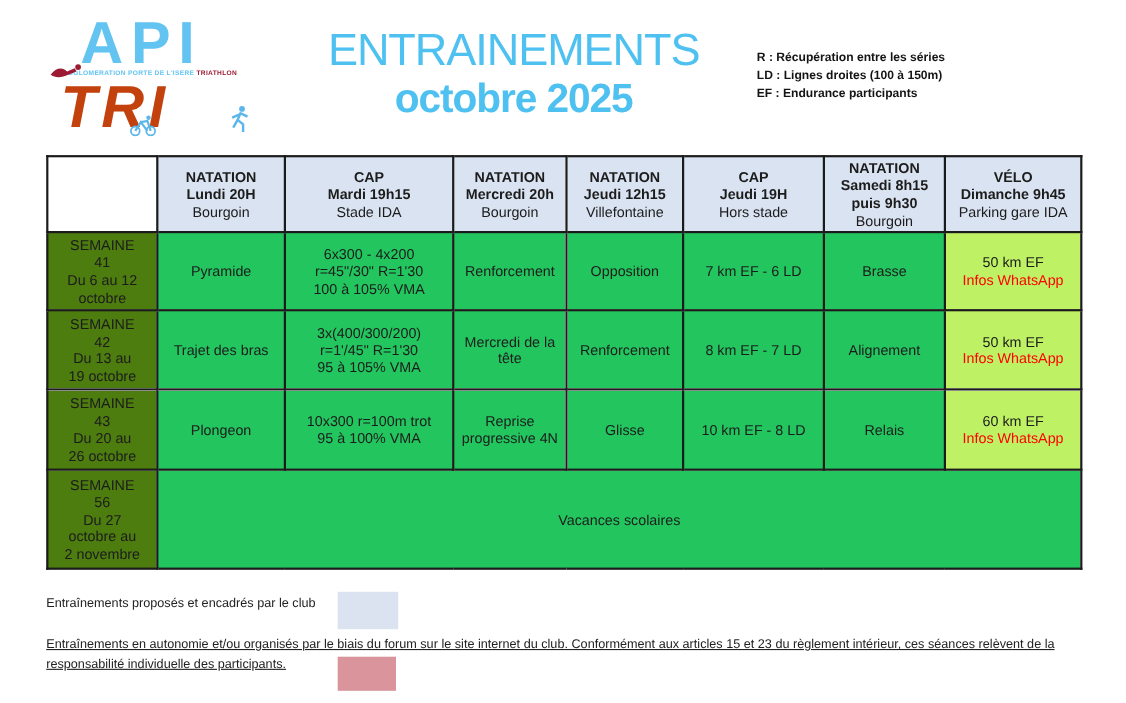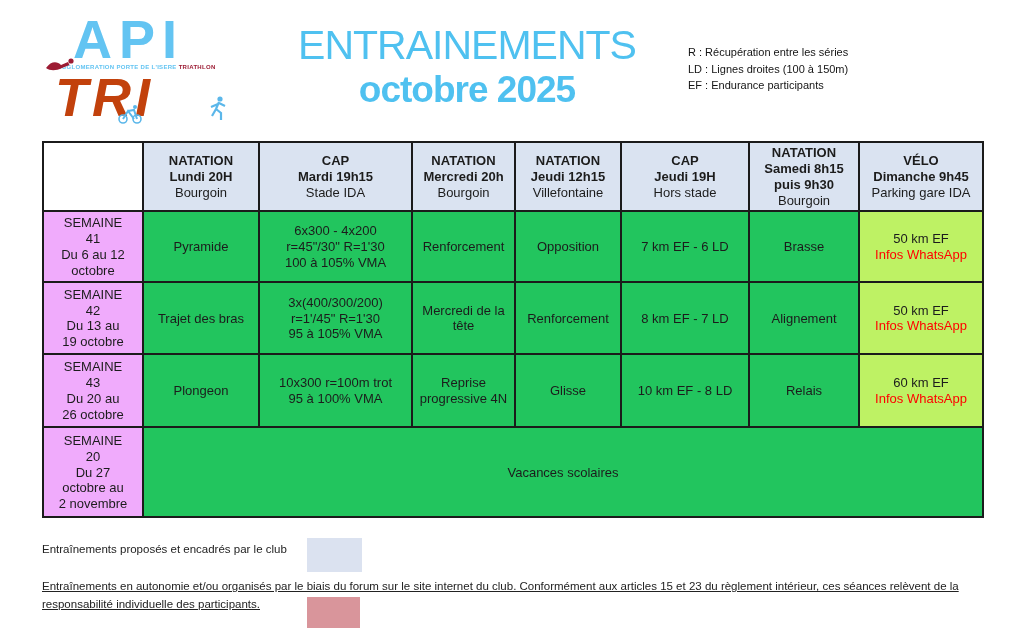--- a/index.html
+++ b/index.html
@@ -14,30 +14,30 @@
   .logo-tagline .tg-red { color:#9c1b33; }
   .logo-tri { position:relative; font-size:54px; font-weight:900; font-style:italic; color:#c2410c; letter-spacing:4px; line-height:1.0; }
   .logo-fig { position:absolute; }
 
   
   .title { position:absolute; left:262px; top:22px; width:410px; text-align:center; color:#4fc1f0; }
   .title-line1 { font-size:41px; font-weight:400; letter-spacing:-1px; }
   .title-line2 { font-size:37px; font-weight:700; letter-spacing:-1px; }
 
   
-  .legend { position:absolute; left:688px; top:44px; font-size:11px; font-weight:400; line-height:1.5; color:#141414; }
+  .legend { position:absolute; left:688px; top:44px; font-size:11px; font-weight:700; line-height:1.5; color:#141414; }
 
   
   .sched-wrap { position:absolute; left:42px; top:141px; }
   table.sched { border-collapse:collapse; table-layout:fixed; width:940px; }
   table.sched td, table.sched th { border:2px solid #1b1b1b; text-align:center; vertical-align:middle; padding:2px 3px; font-size:13px; line-height:1.22; font-weight:400; overflow:hidden; }
   th.colhead { background:#dae3f1; }
   th.colhead .sport, th.colhead .time { font-weight:700; font-size:13px; }
   th.colhead .place { font-weight:400; font-size:13px; }
-  td.week { background:#f0abfc; }
+  td.week { background:#4d7c0f; }
   td.blue { background:#22c55e; }
   td.pink { background:#bef264; }
   .pre { white-space:pre-line; }
   .velo-info { color:#ff0000; cursor:pointer; }
   tr.hdr { height:66px; }
   tr.r41 { height:71px; } tr.r42 { height:72px; } tr.r43 { height:73px; } tr.r44 { height:90px; }
 
   
   .foot1 { position:absolute; left:42px; top:543px; font-size:11.5px; color:#222; width:260px; }
   .swatch-blue { position:absolute; left:307px; top:538px; width:55px; height:34px; background:#dbe2f0; }
@@ -195,21 +195,21 @@
         <td class="blue">Relais</td>
         <td class="pink">
           <div>60 km EF</div>
           <div class="velo-info">Infos WhatsApp</div>
         </td>
       </tr>
 
       <tr class="r44">
         <td class="week">
           <div>SEMAINE</div>
-          <div>20</div>
+          <div>56</div>
           <div class="pre">Du 27
 octobre au
 2 novembre</div>
         </td>
         <td class="blue" colspan="7">Vacances scolaires</td>
       </tr>
     </tbody>
       </table>
   </div>
 

